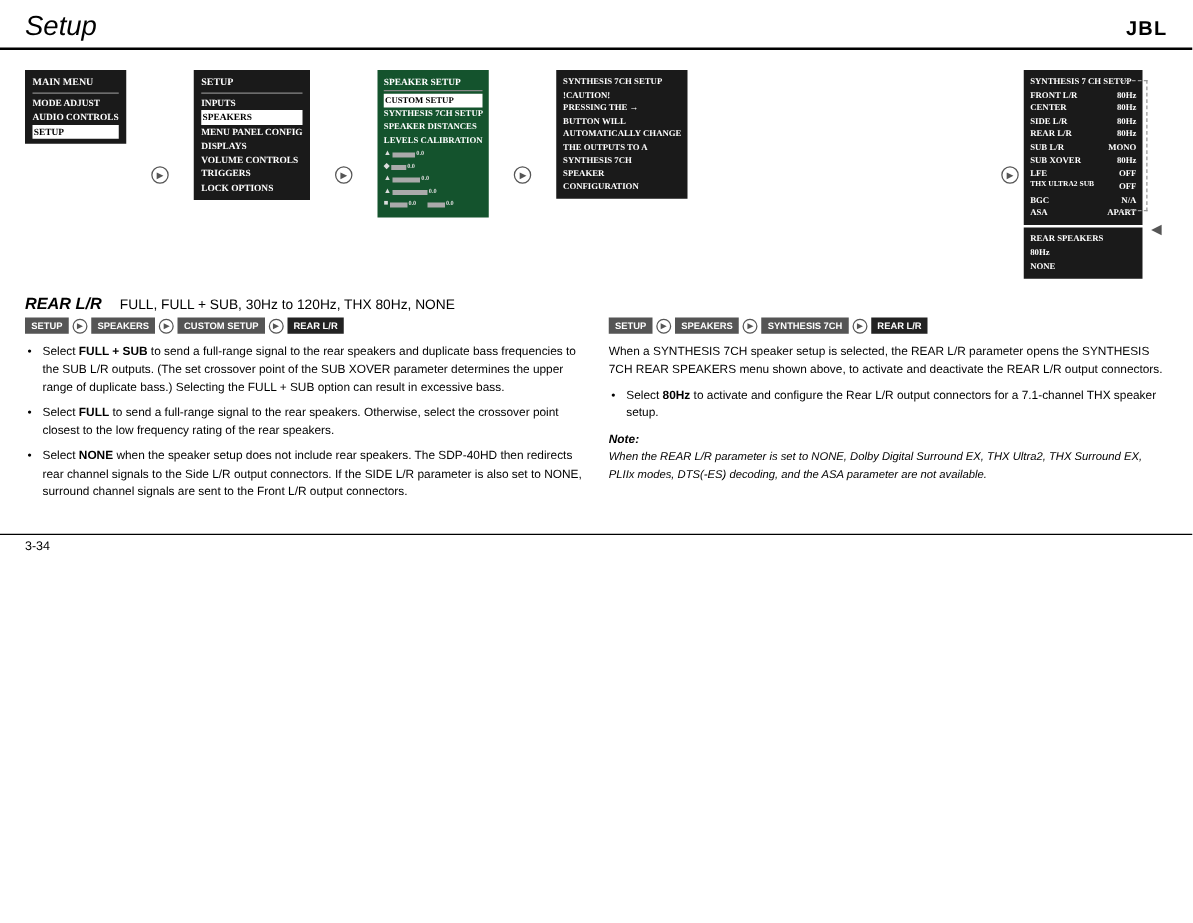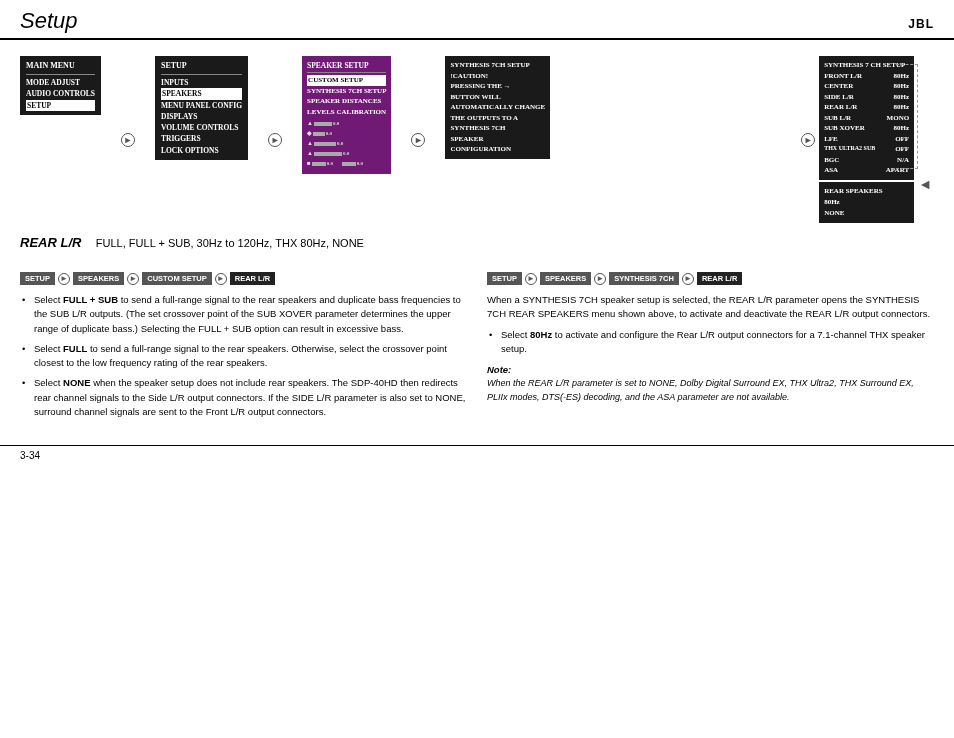--- a/index.html
+++ b/index.html
@@ -19,21 +19,21 @@
       align-items: baseline;
       padding: 8px 20px 4px 20px;
       border-bottom: 2px solid #000;
     }
     .header-title {
       font-size: 22px;
       font-style: italic;
       font-weight: normal;
     }
     .header-brand {
-      font-size: 12px;
+      font-size: 16px;
       font-weight: bold;
       letter-spacing: 1px;
     }
 
     
     .content {
       padding: 10px 20px;
     }
 
     
@@ -83,21 +83,21 @@
       justify-content: center;
       width: 14px;
       height: 14px;
       border: 1.5px solid #555;
       border-radius: 50%;
       font-size: 9px;
     }
 
     
     .speaker-setup-box {
-      background: #701a75;
+      background: #14532d;
       color: #fff;
       font-size: 7px;
       font-weight: bold;
       padding: 4px 5px;
       min-width: 80px;
       line-height: 1.5;
     }
     .speaker-setup-box .sp-title {
       font-size: 7.5px;
       border-bottom: 1px solid #888;
@@ -189,21 +189,21 @@
       height: 12px;
       border: 1.5px solid #555;
       border-radius: 50%;
       font-size: 8px;
     }
 
     
     .section-heading {
       font-size: 13px;
       font-weight: bold;
-      margin-bottom: 22px;
+      margin-bottom: 4px;
     }
     .section-heading .italic-label {
       font-style: italic;
       font-weight: bold;
     }
     .section-heading .options {
       font-weight: normal;
       font-size: 11px;
     }
 

